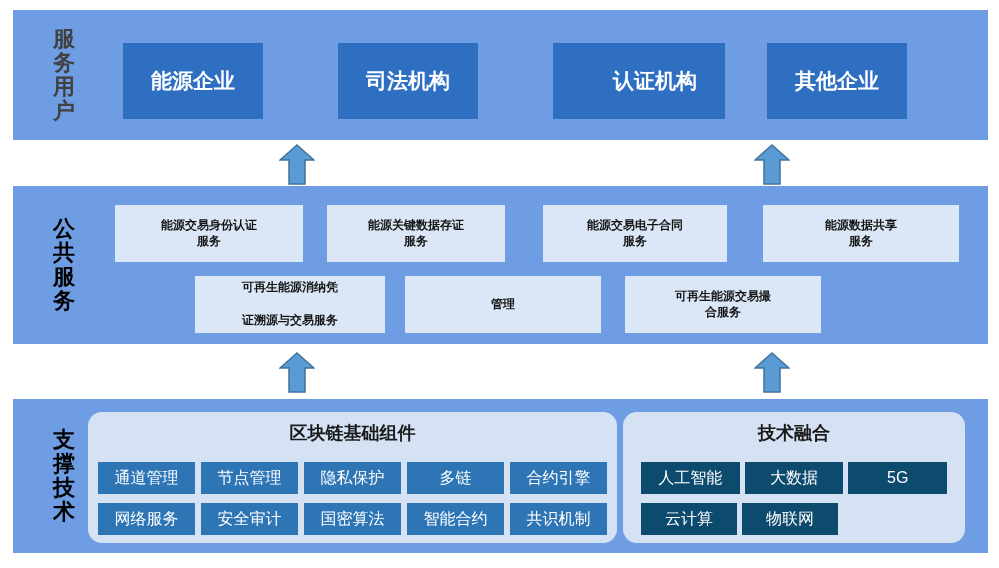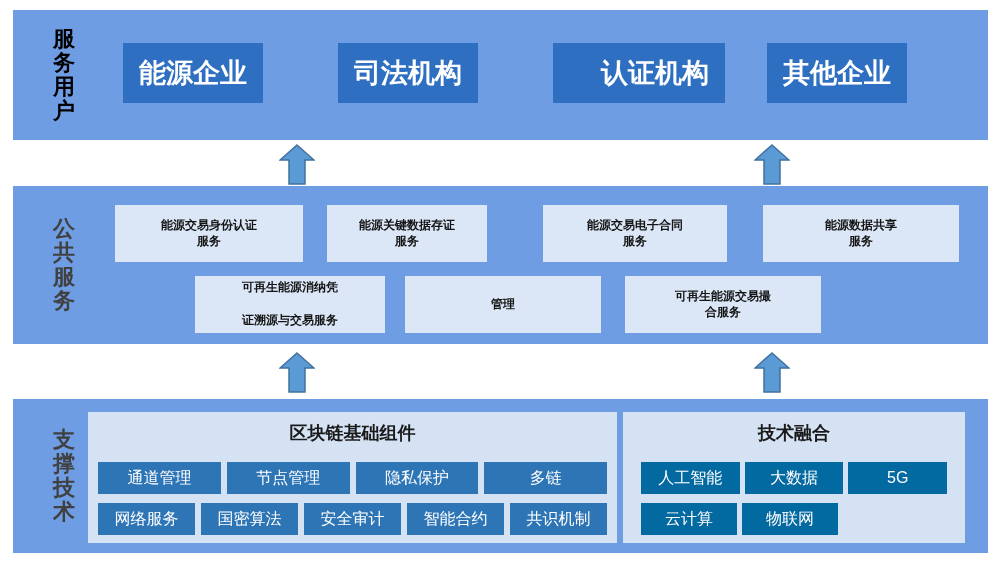--- a/index.html
+++ b/index.html
@@ -8,53 +8,53 @@
     font-family:"Liberation Sans","DejaVu Sans",sans-serif;overflow:hidden;
   }
   .band{position:absolute;left:13px;width:975px;background:#6f9de3;}
   #band-users{top:10px;height:130px;}
   #band-services{top:186px;height:158px;}
   #band-tech{top:399px;height:154px;}
 
   .vlabel{
     position:absolute;left:36px;top:50%;transform:translateY(-50%);
     width:30px;text-align:center;word-break:break-all;
-    font-size:22px;line-height:24px;font-weight:bold;color:#404040;
+    font-size:22px;line-height:24px;font-weight:bold;color:#000000;
   }
-  #band-users .vlabel{color:#000000;}
+  #band-users .vlabel{color:#404040;}
 
   .user-box{
-    position:absolute;top:33px;width:140px;height:60px;background:#2e6fc1;
-    color:#fff;font-weight:bold;font-size:27px;
+    position:absolute;top:33px;width:140px;height:76px;background:#2e6fc1;
+    color:#fff;font-weight:bold;font-size:21px;
     display:flex;align-items:center;justify-content:center;
   }
   .svc-box{
     position:absolute;height:57px;background:#dbe7f6;color:#141414;
     font-weight:bold;font-size:12px;line-height:1.32;text-align:center;
     display:flex;flex-direction:column;align-items:center;justify-content:center;
   }
   .svc-row1{top:19px;}
   .svc-row2{top:90px;}
 
-  .panel{position:absolute;top:13px;height:131px;background:#d4e2f4;}
+  .panel{position:absolute;top:13px;height:131px;background:#d4e2f4;border-radius:14px;}
   #panel-blockchain{left:75px;width:529px;}
   #panel-fusion{left:610px;width:342px;}
   .panel-title{
     margin-top:9px;text-align:center;font-weight:bold;font-size:18px;color:#1a1a1a;
   }
   .chip-row{position:absolute;left:10px;right:10px;display:flex;gap:6px;}
   .chip-row.r1{top:50px;}
   .chip-row.r2{top:91px;}
   #panel-fusion .chip-row{left:18px;right:18px;gap:5px;}
   #panel-fusion .chip-row.r2{justify-content:flex-start;}
   .chip{
     flex:1;height:32px;background:#2e75b6;color:#fff;font-size:16px;
     display:flex;align-items:center;justify-content:center;white-space:nowrap;
   }
-  .chip.navy{background:#0369a1;}
+  .chip.navy{background:#0c4a6e;}
   #panel-fusion .chip-row.r2 .chip{flex:0 0 96px;}
 
   .up-arrow{position:absolute;width:36px;height:41px;}
 </style>
 </head>
 <body>
 
 <div id="stage">
 
   <div class="band" id="band-users">
@@ -72,21 +72,21 @@
     <polygon points="18,1 35,16 26,16 26,40 10,40 10,16 1,16" fill="#5b9bd5" stroke="#41719c" stroke-width="1.5"></polygon>
   </svg>
 
   <div class="band" id="band-services">
     <div class="vlabel">公共服务</div>
 
     <div class="svc-box svc-row1" style="left:102px;width:188px;">
       <span>能源交易身份认证</span>
       <span>服务</span>
     </div>
-    <div class="svc-box svc-row1" style="left:314px;width:160px;">
+    <div class="svc-box svc-row1" style="left:314px;width:178px;">
       <span>能源关键数据存证</span>
       <span>服务</span>
     </div>
     <div class="svc-box svc-row1" style="left:530px;width:184px;">
       <span>能源交易电子合同</span>
       <span>服务</span>
     </div>
     <div class="svc-box svc-row1" style="left:750px;width:196px;">
       <span>能源数据共享</span>
       <span>服务</span>
@@ -115,25 +115,26 @@
   <div class="band" id="band-tech">
     <div class="vlabel">支撑技术</div>
 
     <div class="panel" id="panel-blockchain">
       <div class="panel-title">区块链基础组件</div>
       <div class="chip-row r1">
         <div class="chip">通道管理</div>
         <div class="chip">节点管理</div>
         <div class="chip">隐私保护</div>
         <div class="chip">多链</div>
+        <div class="chip">合约引擎</div>
       </div>
       <div class="chip-row r2">
         <div class="chip">网络服务</div>
+        <div class="chip">安全审计</div>
         <div class="chip">国密算法</div>
-        <div class="chip">安全审计</div>
         <div class="chip">智能合约</div>
         <div class="chip">共识机制</div>
       </div>
     </div>
 
     <div class="panel" id="panel-fusion">
       <div class="panel-title">技术融合</div>
       <div class="chip-row r1">
         <div class="chip navy">人工智能</div>
         <div class="chip navy">大数据</div>

